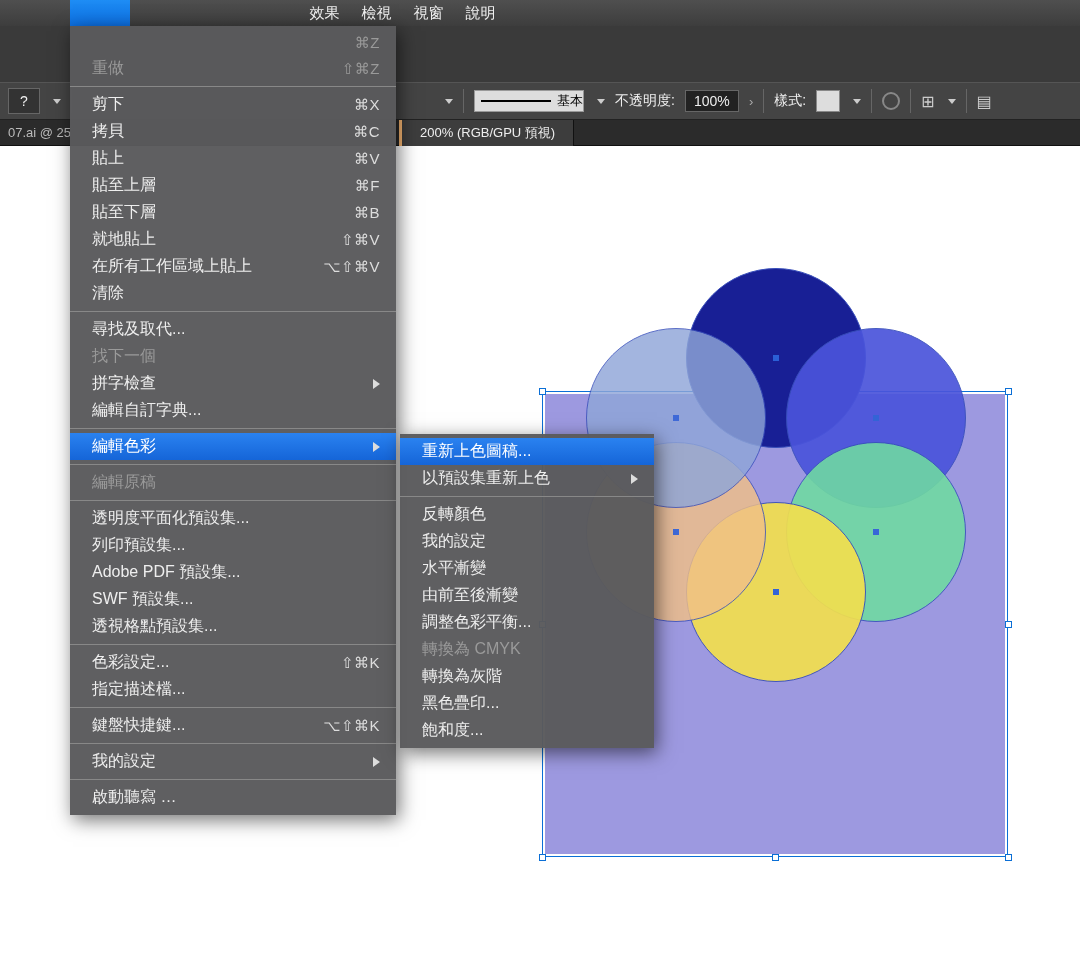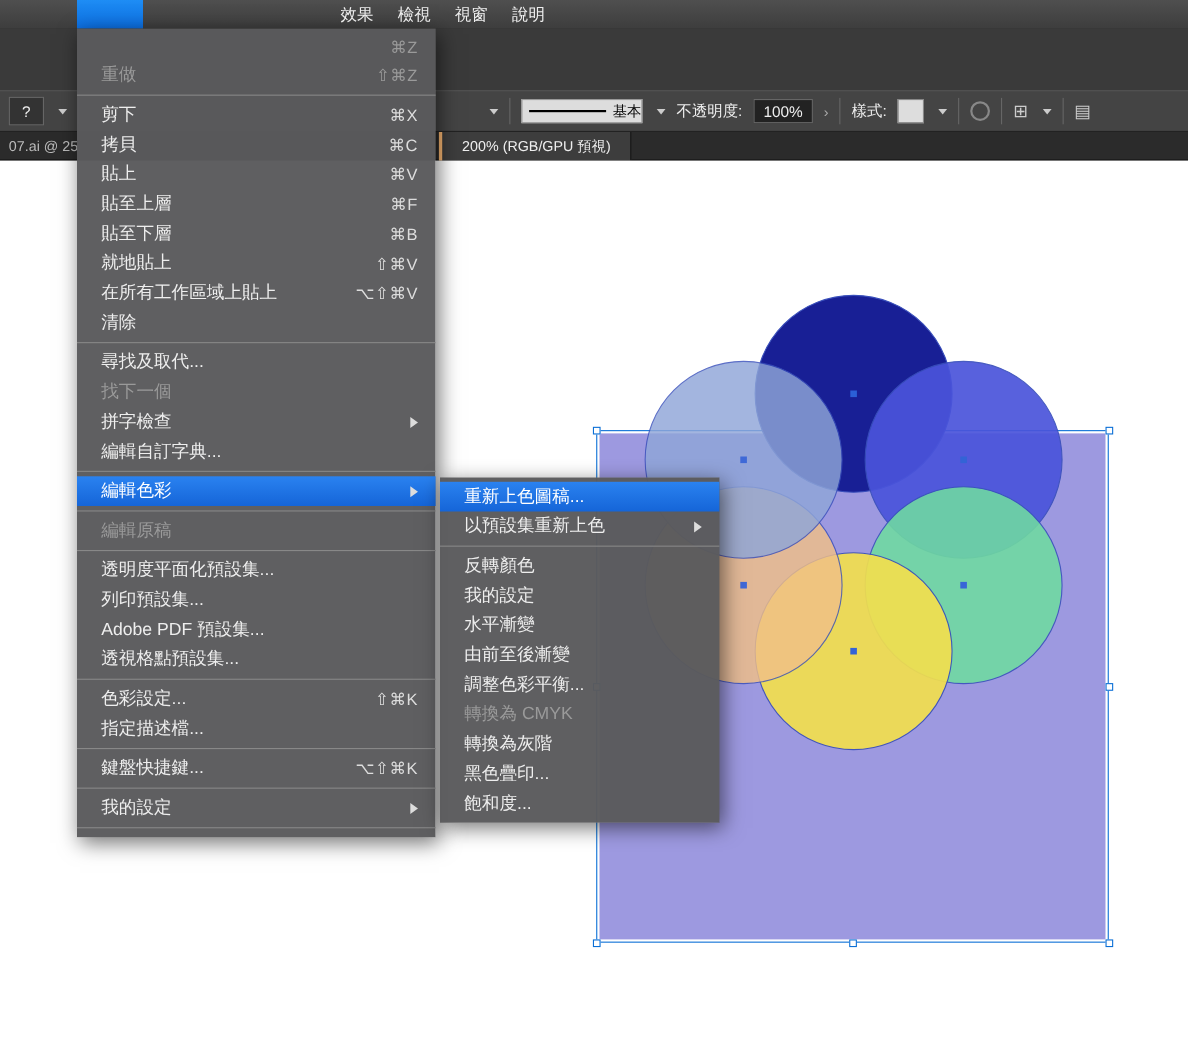--- a/index.html
+++ b/index.html
@@ -229,20 +229,24 @@
     </div>
     <div class="menu-item">
       <span>列印預設集...</span>
       <span style="display: flex; align-items: center;"></span>
     </div>
     <div class="menu-item">
       <span>Adobe PDF 預設集...</span>
       <span style="display: flex; align-items: center;"></span>
     </div>
     <div class="menu-item">
+      <span>SWF 預設集...</span>
+      <span style="display: flex; align-items: center;"></span>
+    </div>
+    <div class="menu-item">
       <span>透視格點預設集...</span>
       <span style="display: flex; align-items: center;"></span>
     </div>
     <div class="menu-sep"></div>
     <div class="menu-item">
       <span>色彩設定...</span>
       <span style="display: flex; align-items: center;">
         <span class="shortcut">⇧⌘K</span>
       </span>
     </div>
@@ -258,20 +262,24 @@
       </span>
     </div>
     <div class="menu-sep"></div>
     <div class="menu-item">
       <span>我的設定</span>
       <span style="display: flex; align-items: center;">
         <span class="submenu-arrow"></span>
       </span>
     </div>
     <div class="menu-sep"></div>
+    <div class="menu-item">
+      <span>啟動聽寫 …</span>
+      <span style="display: flex; align-items: center;"></span>
+    </div>
   </div>
 
 <div id="sub-menu" class="menu sub-menu">
     <div class="menu-item highlight">
       <span>重新上色圖稿...</span>
       <span style="display: flex; align-items: center;"></span>
     </div>
     <div class="menu-item">
       <span>以預設集重新上色</span>
       <span style="display: flex; align-items: center;">

